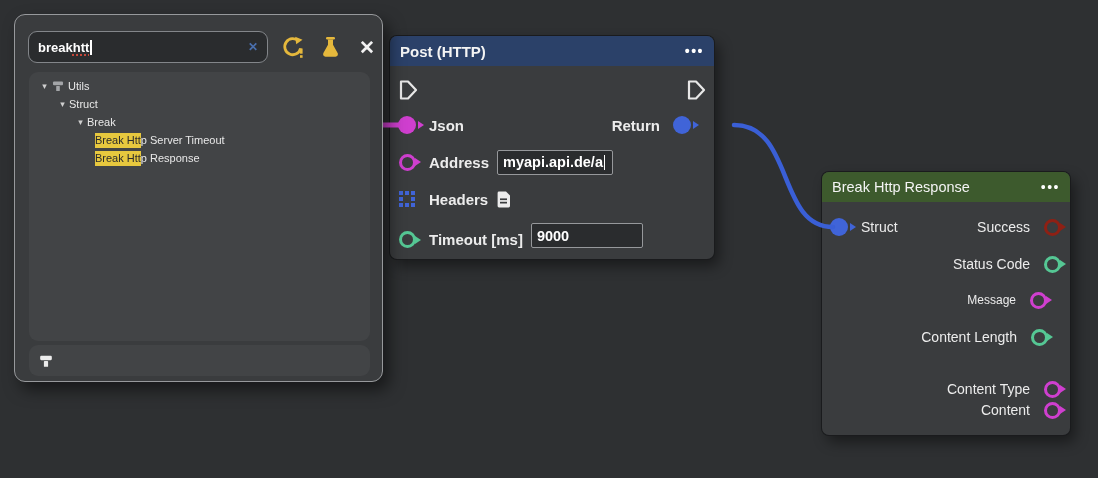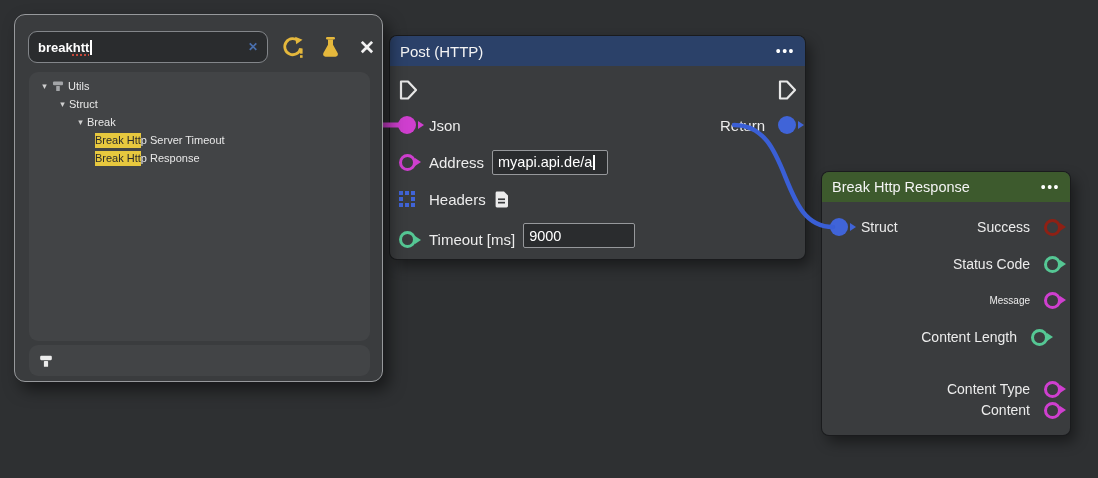--- a/index.html
+++ b/index.html
@@ -100,40 +100,40 @@
   }
 </style>
 </head>
 <body>
 
 <svg id="wires" width="1098" height="478">
   <path class="wire-magenta" d="M 362 125 L 399 125"></path>
   <path class="wire-blue" d="M 734 125 C 794 125 777 227 833 227"></path>
 </svg>
 
-<div class="node" id="post-node" style="left:390px; top:36px; width:415px; height:223px;">
+<div class="node" id="post-node" style="left:390px; top:36px; width:324px; height:223px;font-weight:bold;">
   <div class="node-header" style="background:var(--c-post-header);">
     <span>Post (HTTP)</span>
     <span class="menu-dots">•••</span>
   </div>
 
   <div class="row" style="top:41px; left:7px; right:7px;">
     <span style="display:inline-flex;">
       <svg width="22" height="24" viewBox="0 0 22 24">
           <path d="M4 3.5 h7 l8 8.5 l-8 8.5 h-7 z" fill="none" stroke="#e8e8e8" stroke-width="2.2" stroke-linejoin="round"></path>
         </svg>
     </span>
     <span class="right-group" style="display:inline-flex;">
       <svg width="22" height="24" viewBox="0 0 22 24">
           <path d="M4 3.5 h7 l8 8.5 l-8 8.5 h-7 z" fill="none" stroke="#e8e8e8" stroke-width="2.2" stroke-linejoin="round"></path>
         </svg>
     </span>
   </div>
 
-  <div class="row" style="top:76px; left:4px; right:5px;align-items:center;">
+  <div class="row" style="top:76px; left:4px; right:19px;align-items:center;">
     <span class="pinbox">
         <span class="pin filled c-magenta"></span>
       </span>
     <span class="lbl">Json</span>
     <span class="right-group">
       <span class="rlbl">Return</span>
       <span class="pinbox">
           <span class="pin filled c-blue"></span>
         </span>
     </span>
@@ -206,21 +206,21 @@
 
   <div class="row" style="top:79px; left:4px; right:5px; font-size:14px;">
     <span class="right-group">
       <span class="rlbl">Status Code</span>
       <span class="pinbox">
           <span class="pin hollow c-green"></span>
         </span>
     </span>
   </div>
 
-  <div class="row" style="top:115px; left:4px; right:5px; font-size:10px;justify-content:flex-end;">
+  <div class="row" style="top:115px; left:4px; right:19px; font-size:12px;justify-content:flex-end;">
     <span class="right-group">
       <span class="rlbl">Message</span>
       <span class="pinbox">
           <span class="pin hollow c-magenta"></span>
         </span>
     </span>
   </div>
 
   <div class="row" style="top:152px; left:4px; right:18px; font-size:14px;">
     <span class="right-group">

